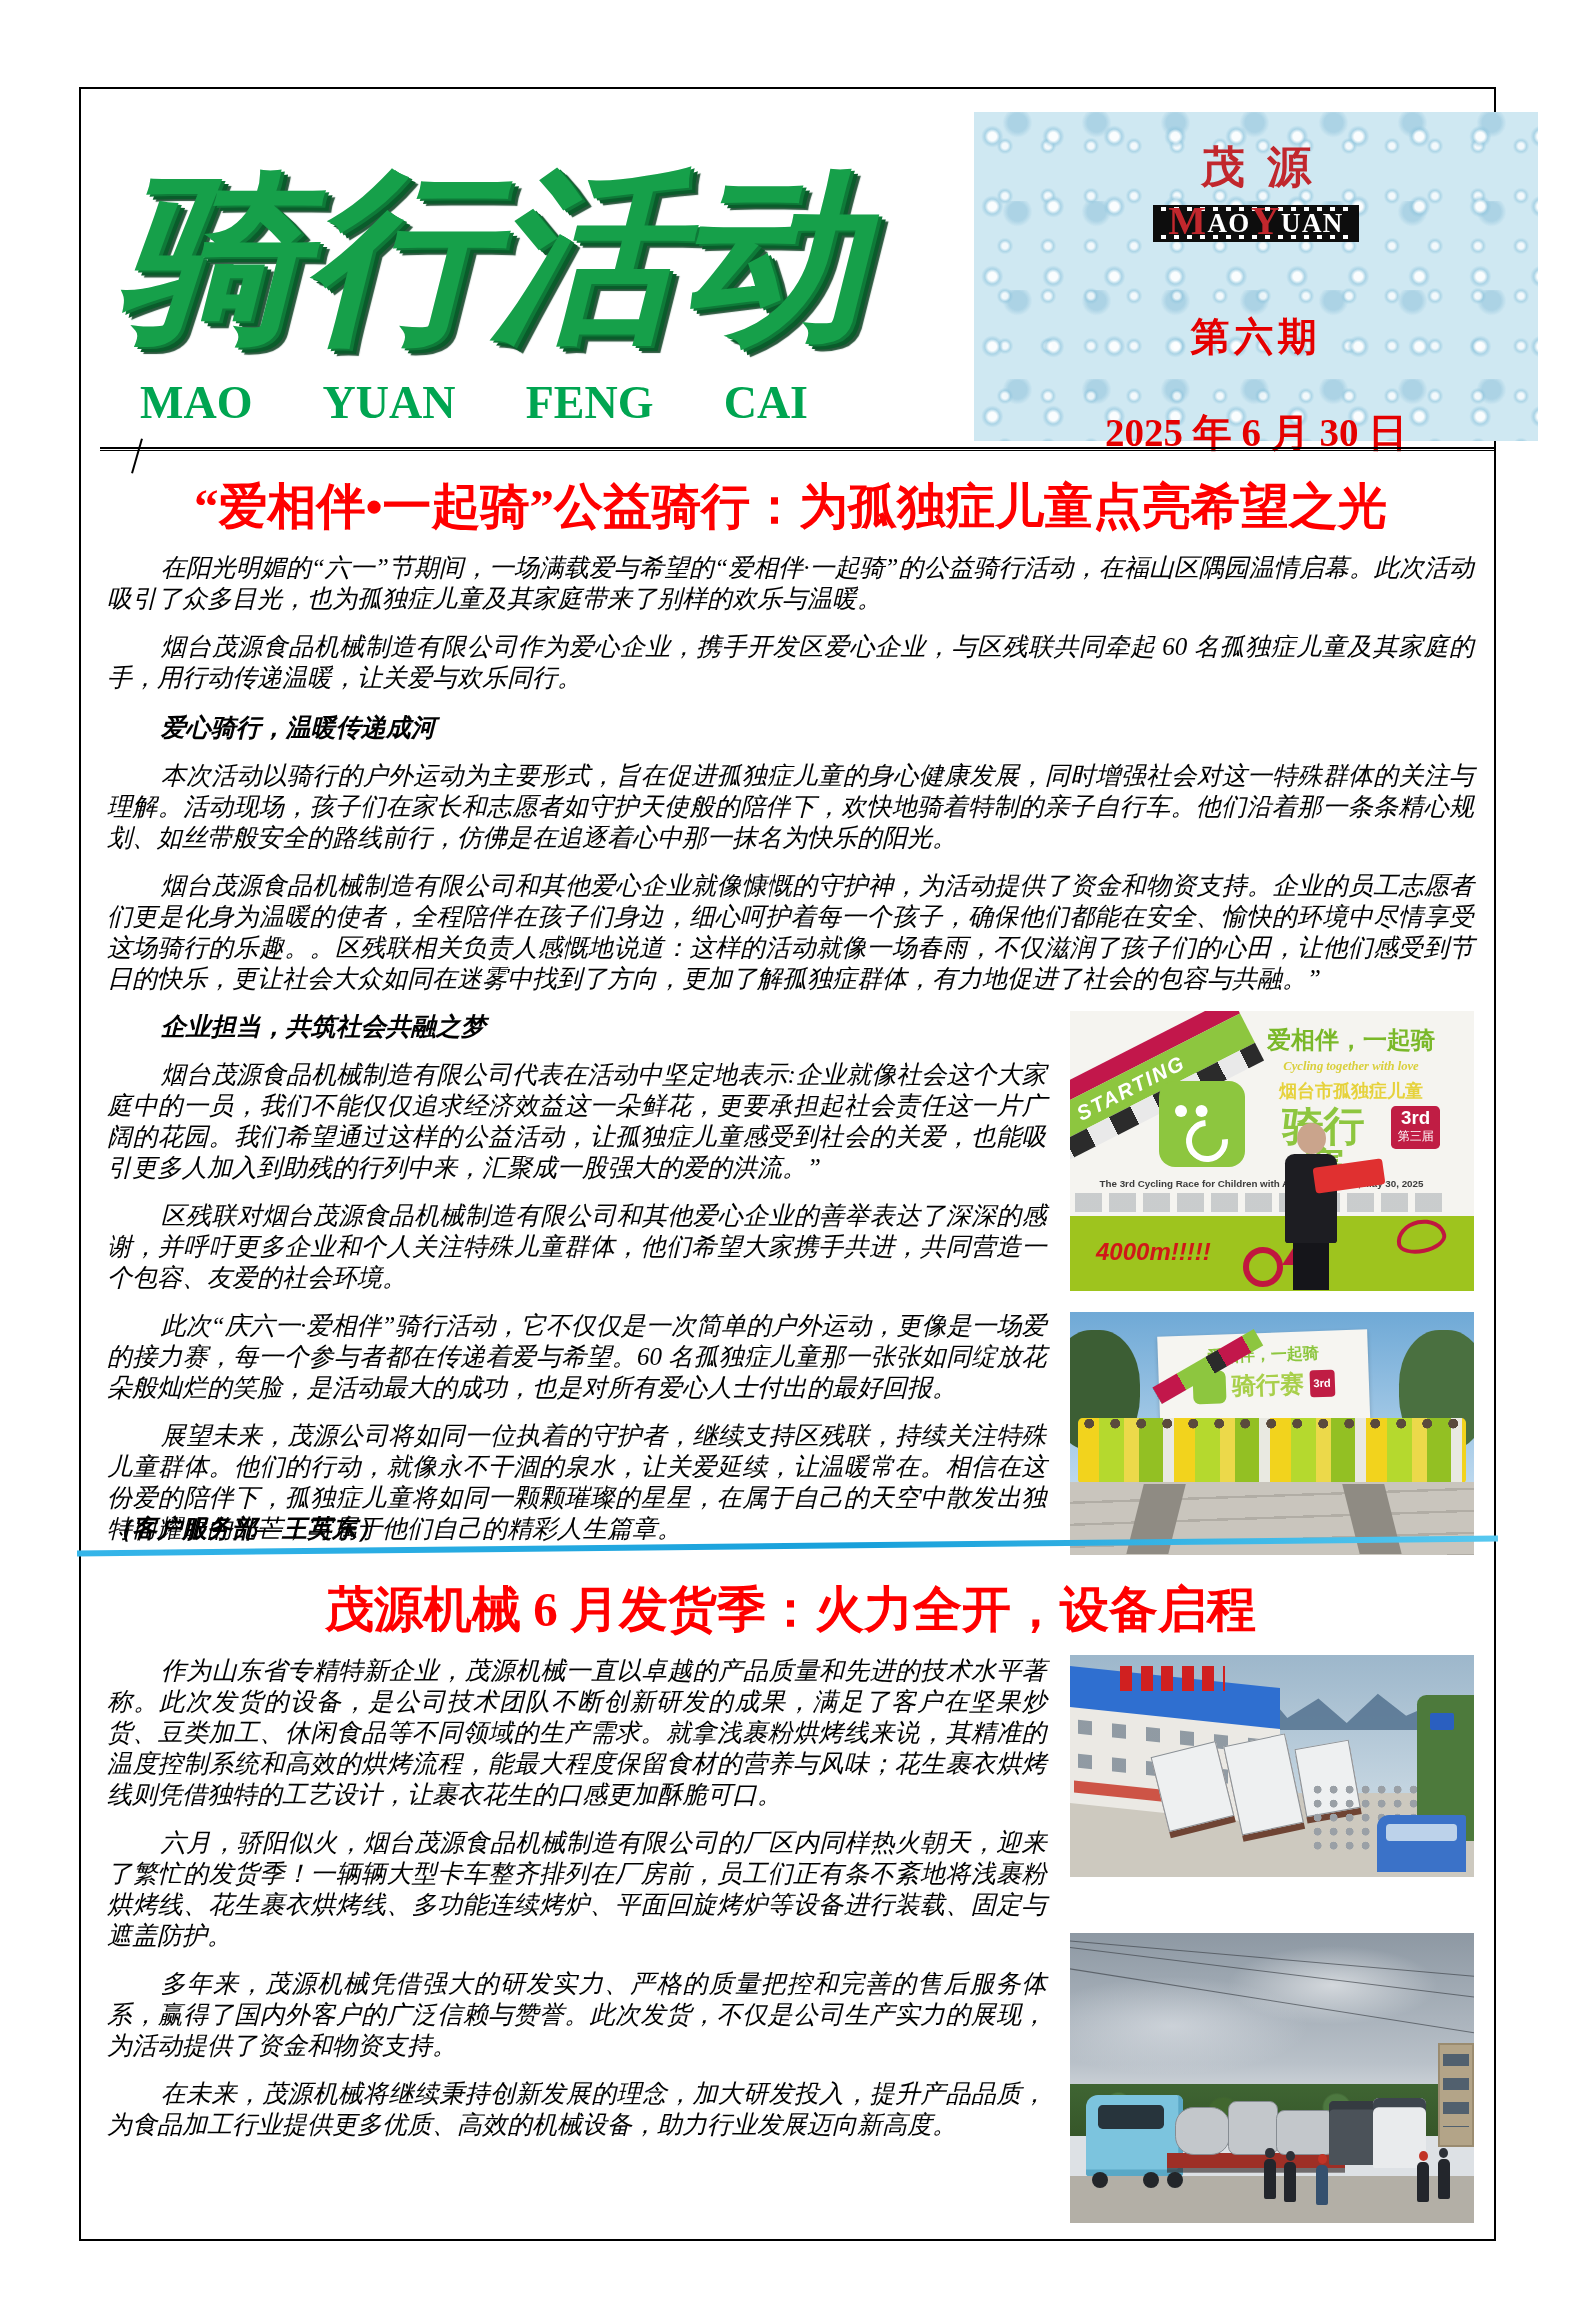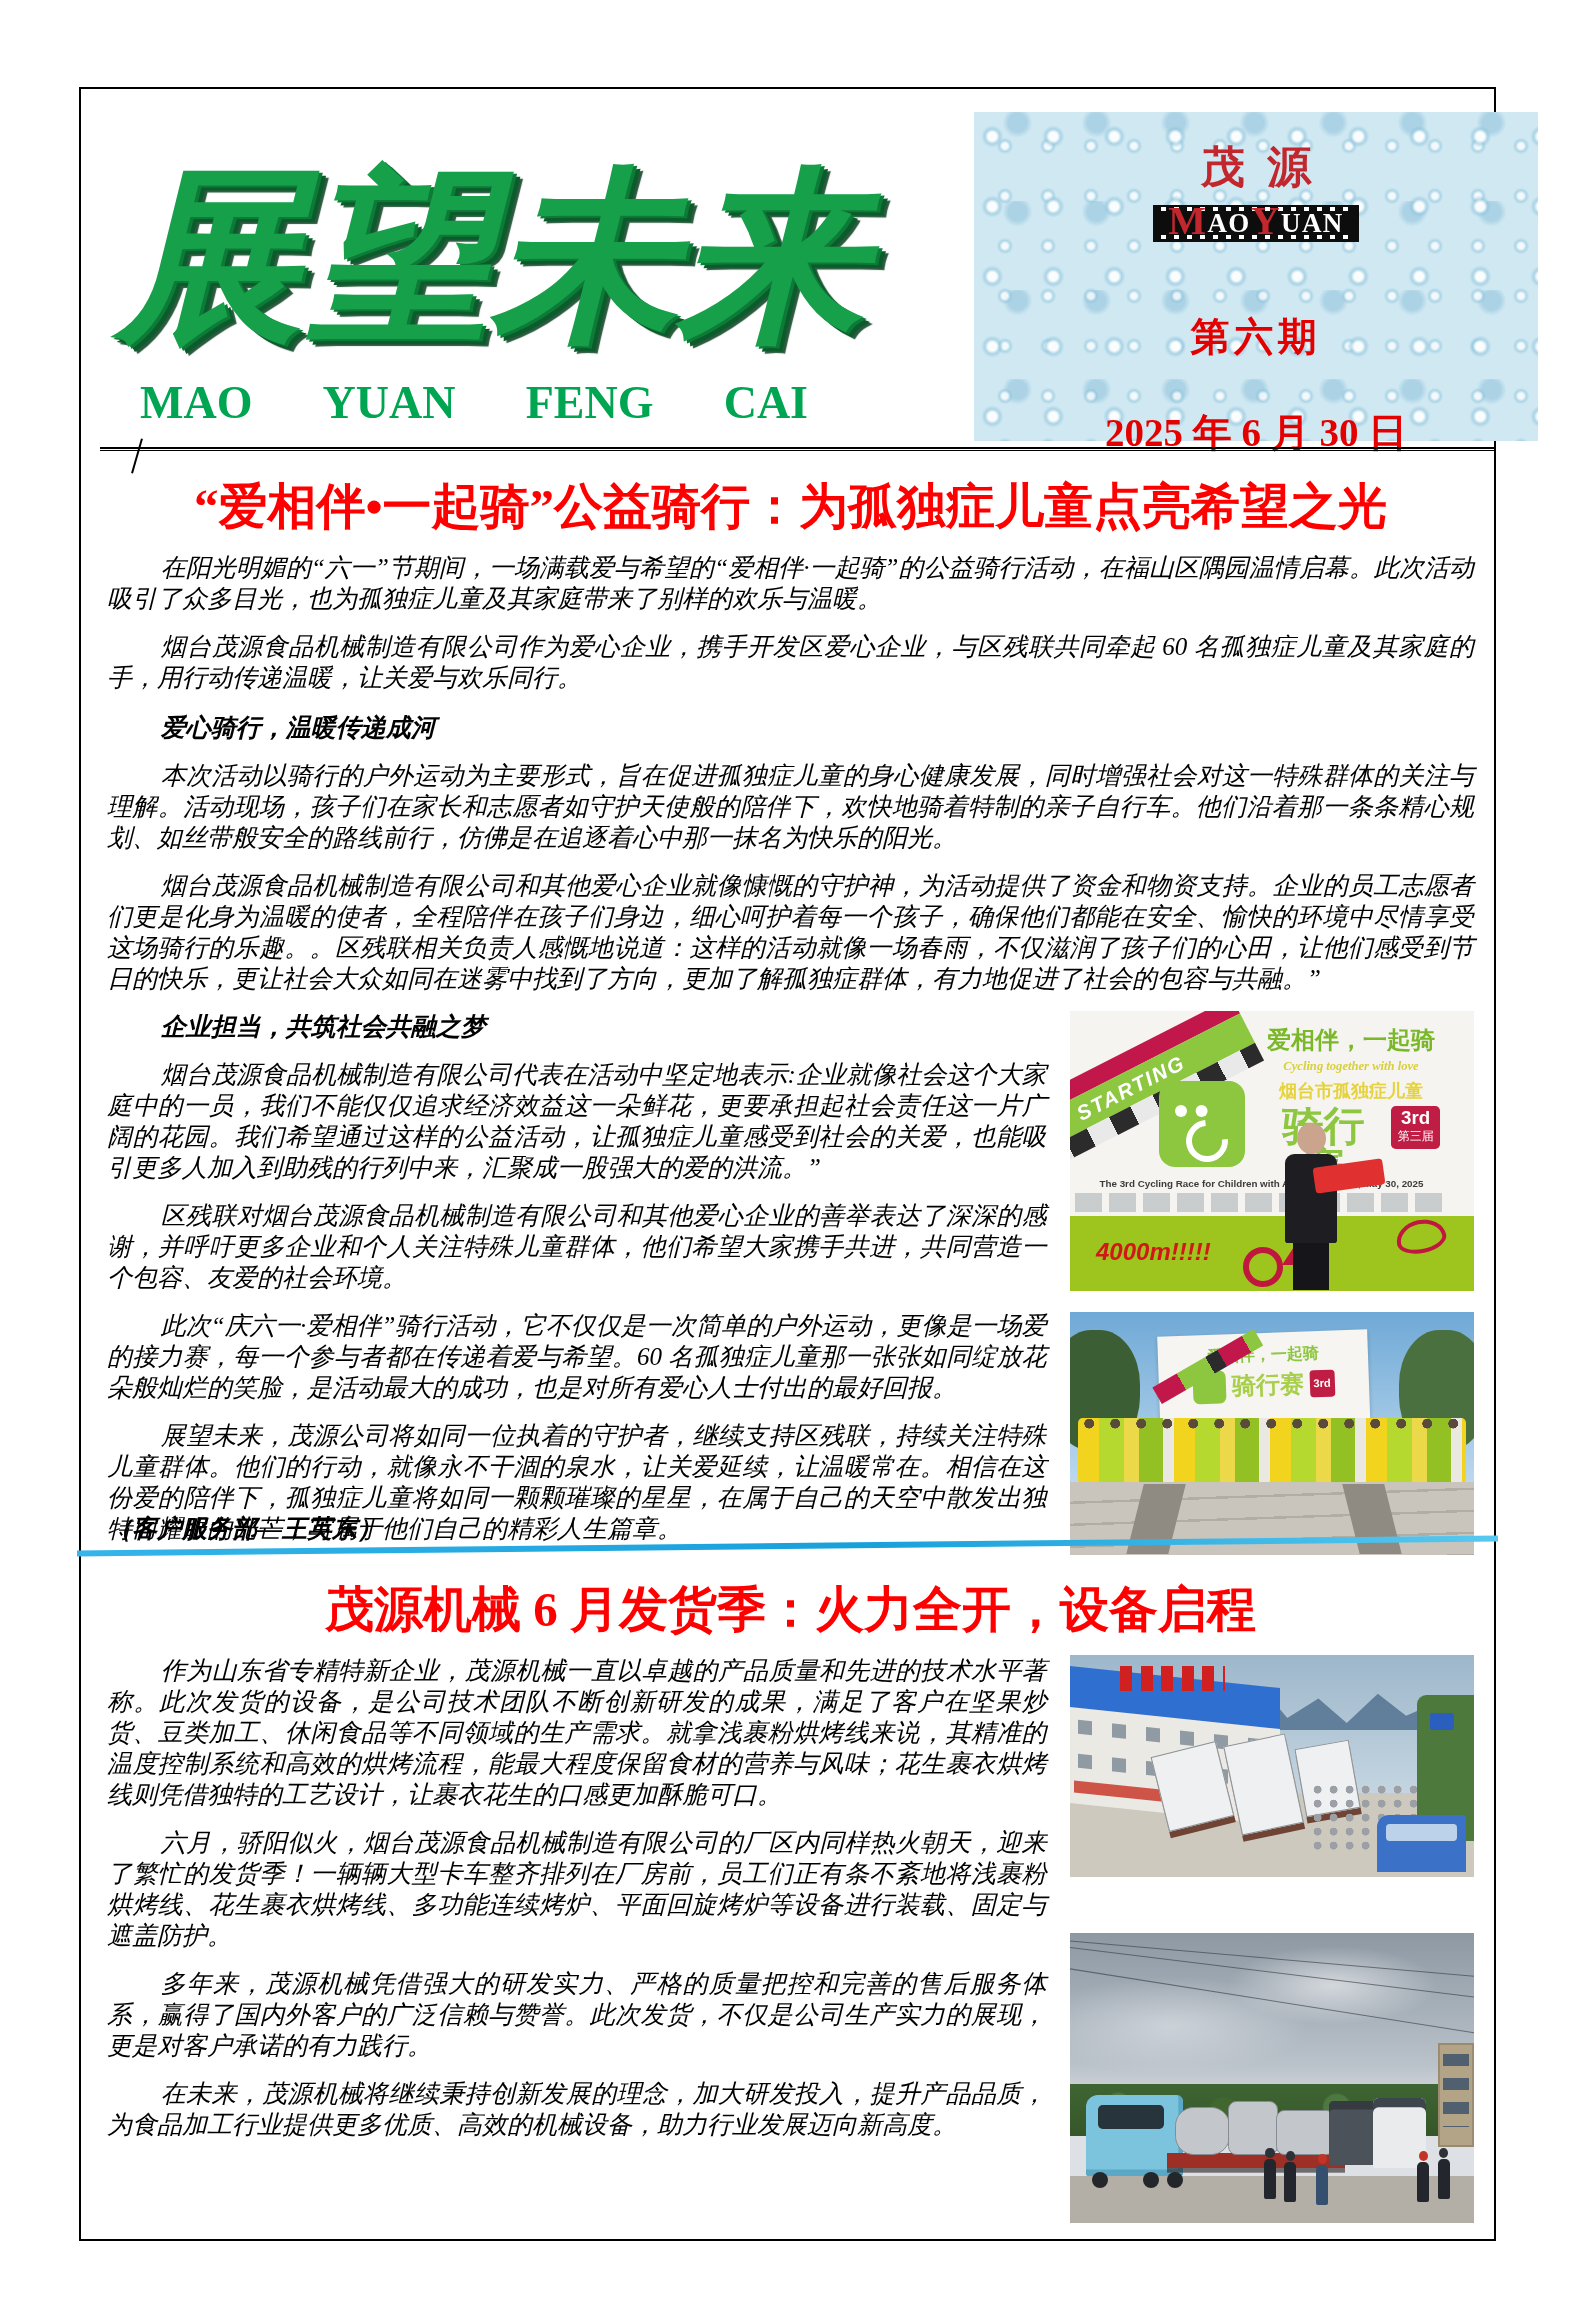--- a/index.html
+++ b/index.html
@@ -218,21 +218,21 @@
   .p4-person.p3{left:61%;top:80%;background:#35506e;}
   .p4-person.p4{left:86%;top:79%;} .p4-person.p5{left:91%;top:78%;}
   .p4-person.red::before{background:#c23326;}
 </style>
 </head>
 <body>
 
 <div class="page">
   <div class="frame"></div>
 
-  <div class="brand-cn">展望未来</div>
+  <div class="brand-cn">骑行活动</div>
   <div class="brand-en">
     <span>MAO</span>
     <span>YUAN</span>
     <span>FENG</span>
     <span>CAI</span>
   </div>
 
   <div class="issue-box">
     <div class="logo-cn">茂源</div>
     <div class="logo-bar">
@@ -328,21 +328,21 @@
 
   <div class="divider"></div>
 
   <div class="article article2">
     <h1 class="art-title">茂源机械 6 月发货季：火力全开，设备启程</h1>
 
     <div class="row">
       <div class="txt-col">
         <p class="para">作为山东省专精特新企业，茂源机械一直以卓越的产品质量和先进的技术水平著称。此次发货的设备，是公司技术团队不断创新研发的成果，满足了客户在坚果炒货、豆类加工、休闲食品等不同领域的生产需求。就拿浅裹粉烘烤线来说，其精准的温度控制系统和高效的烘烤流程，能最大程度保留食材的营养与风味；花生裹衣烘烤线则凭借独特的工艺设计，让裹衣花生的口感更加酥脆可口。</p>
         <p class="para">六月，骄阳似火，烟台茂源食品机械制造有限公司的厂区内同样热火朝天，迎来了繁忙的发货季！一辆辆大型卡车整齐排列在厂房前，员工们正有条不紊地将浅裹粉烘烤线、花生裹衣烘烤线、多功能连续烤炉、平面回旋烤炉等设备进行装载、固定与遮盖防护。</p>
-        <p class="para">多年来，茂源机械凭借强大的研发实力、严格的质量把控和完善的售后服务体系，赢得了国内外客户的广泛信赖与赞誉。此次发货，不仅是公司生产实力的展现，更是对客户承诺的有力践行。</p>
+        <p class="para">多年来，茂源机械凭借强大的研发实力、严格的质量把控和完善的售后服务体系，赢得了国内外客户的广泛信赖与赞誉。此次发货，不仅是公司生产实力的展现，为活动提供了资金和物资支持。</p>
         <p class="para">在未来，茂源机械将继续秉持创新发展的理念，加大研发投入，提升产品品质，为食品加工行业提供更多优质、高效的机械设备，助力行业发展迈向新高度。</p>
       </div>
 
       <div class="photo-col">
 
         <div class="photo photo3">
           <div class="p3-sky"></div>
           <div class="p3-mtn"></div>
           <div class="p3-yard"></div>
           <div class="p3-bldg">

